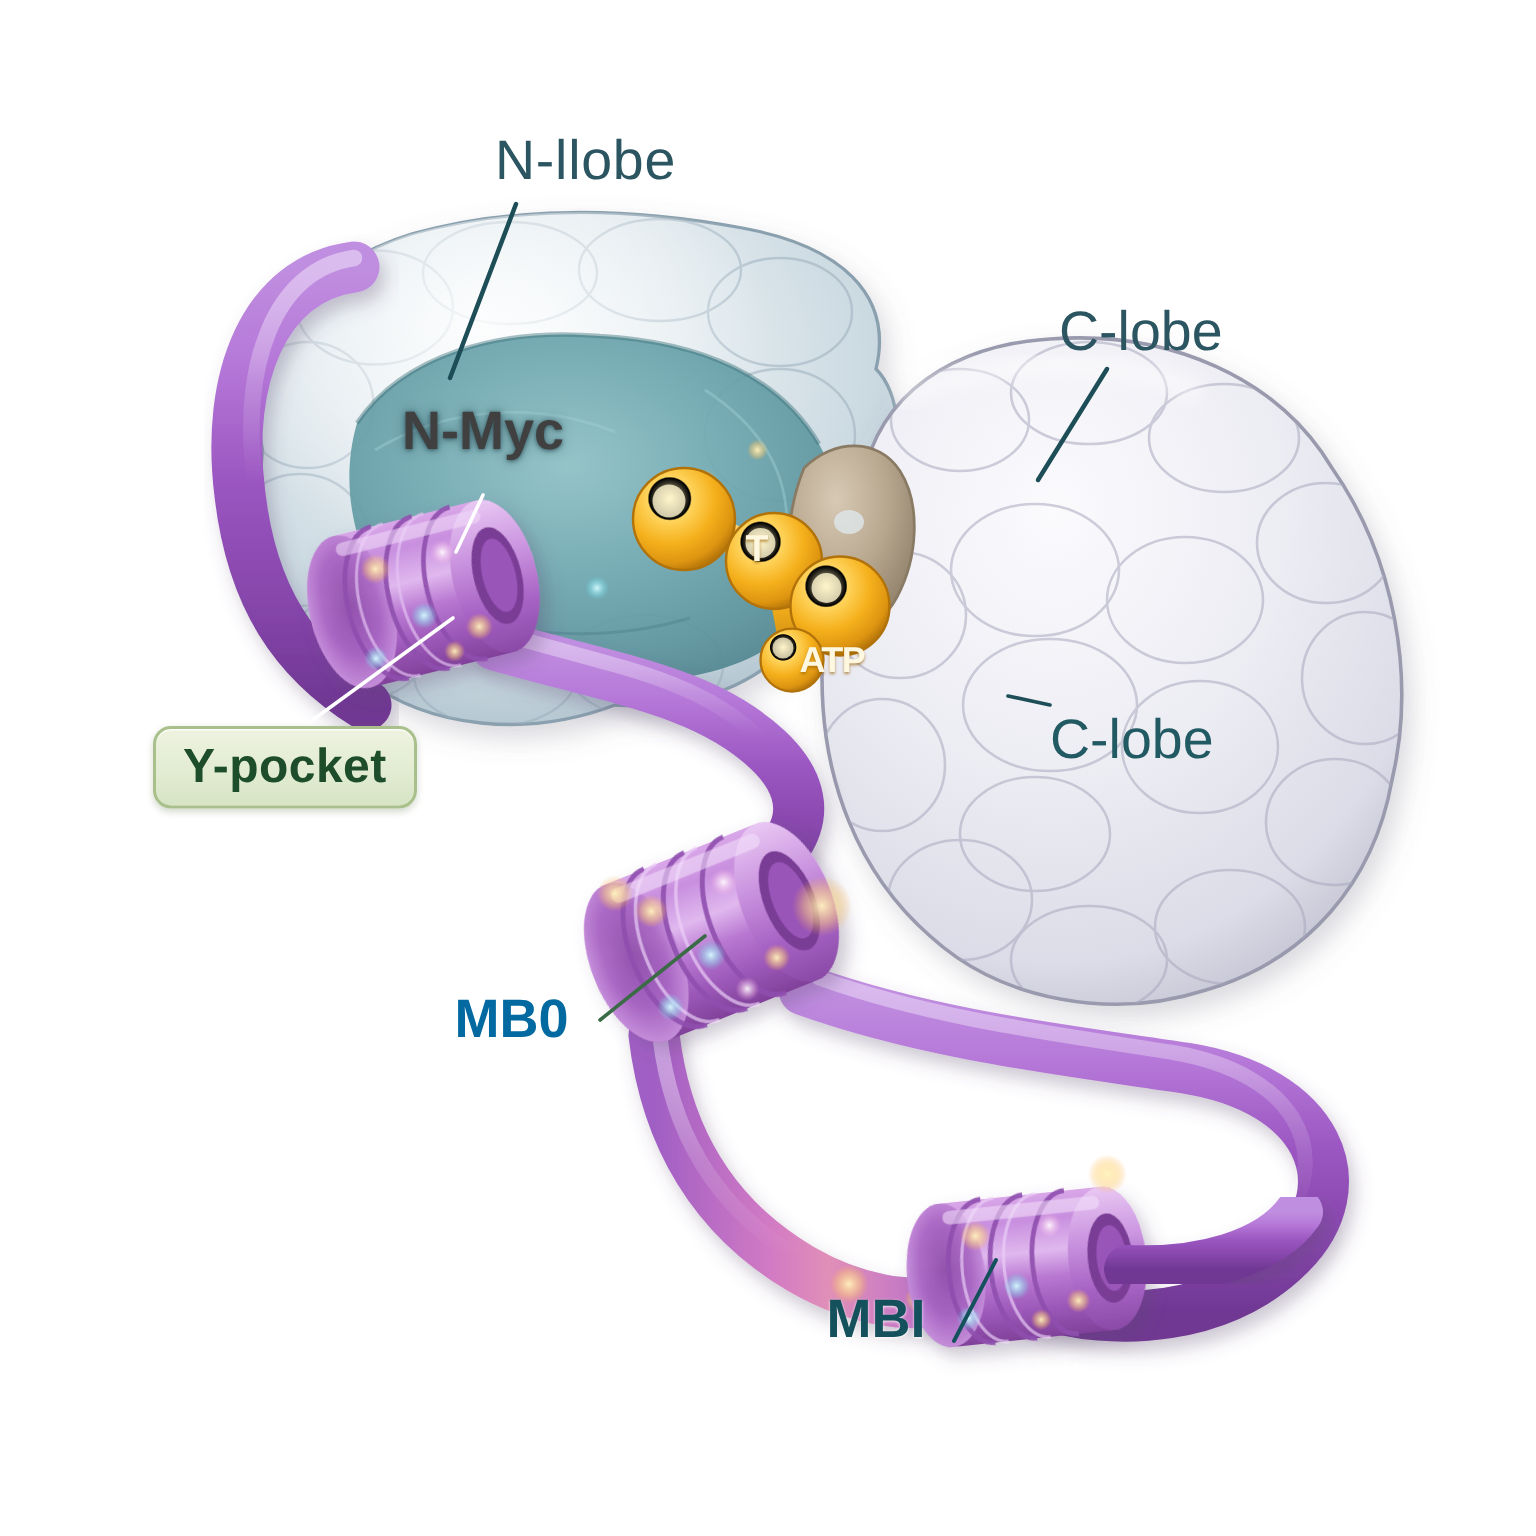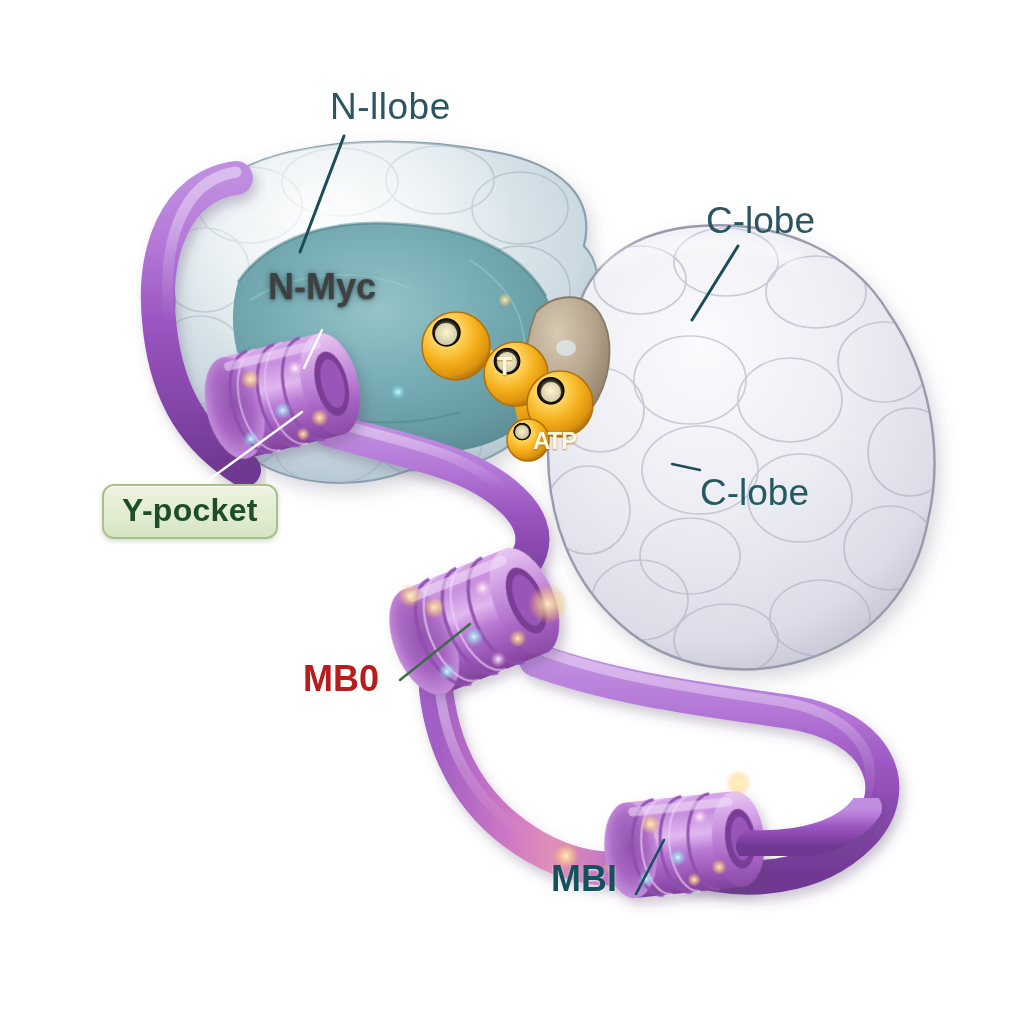--- a/index.html
+++ b/index.html
@@ -26,21 +26,21 @@
     left:706px;top:200px;font-size:37px;color:#2b5560;
   }
   .lbl-clobe-mid{
     left:700px;top:472px;font:37px "Liberation Sans",sans-serif;color:#225a63;
   }
   .lbl-nmyc{
     left:268px;top:266px;font-size:36px;font-weight:bold;color:#404040;
     text-shadow:0 1px 3px rgba(40,70,80,.75),0 0 8px rgba(30,60,70,.5);
   }
   .lbl-mb0{
-    left:303px;top:658px;font-size:36px;font-weight:bold;color:#b91c1c;
+    left:303px;top:658px;font-size:36px;font-weight:bold;color:#0369a1;
     text-shadow:0 1px 2px rgba(255,255,255,.9);
     text-align:right;
   }
   .lbl-mbi{
     left:551px;top:858px;font-size:36px;font-weight:bold;color:#15515c;
     text-shadow:0 1px 2px rgba(255,255,255,.9);
   }
   .badge-ypocket{
     position:absolute;left:62px;top:484px;
     padding:6px 18px 8px 18px;

